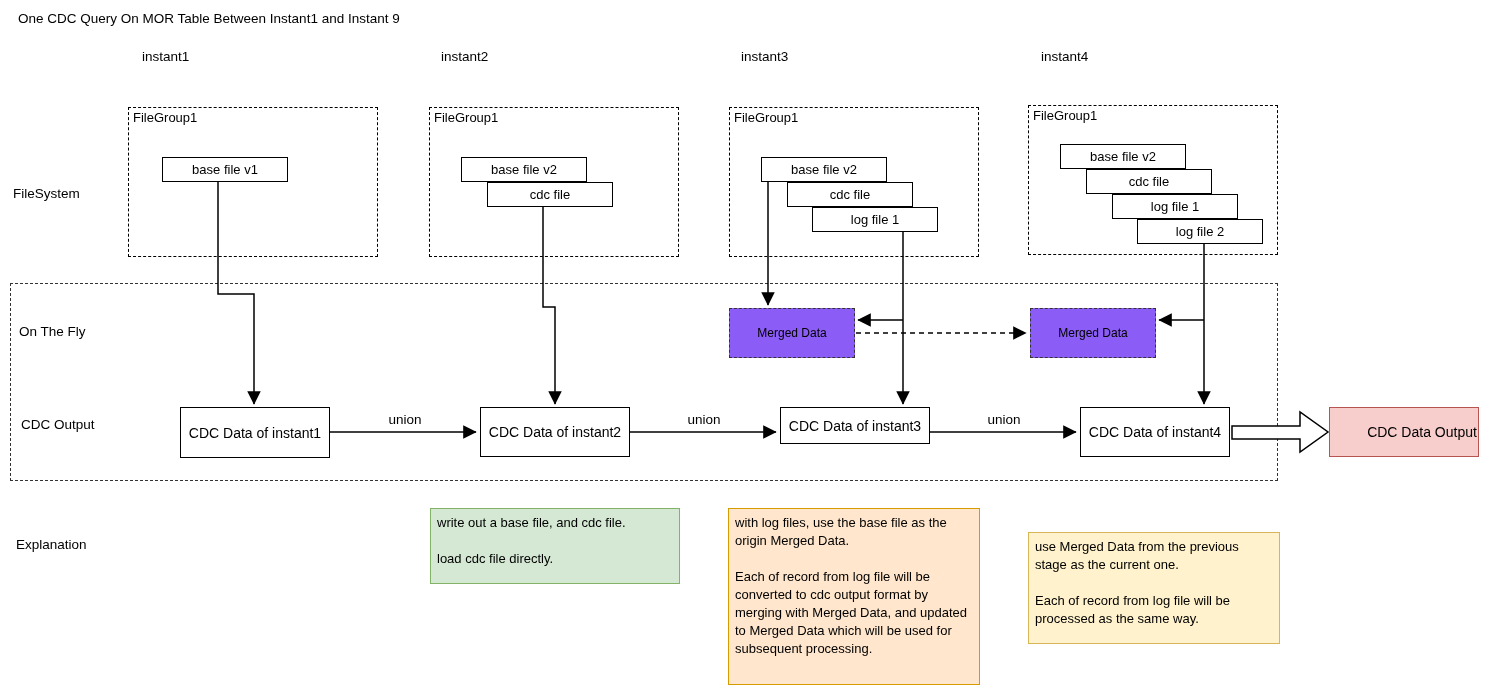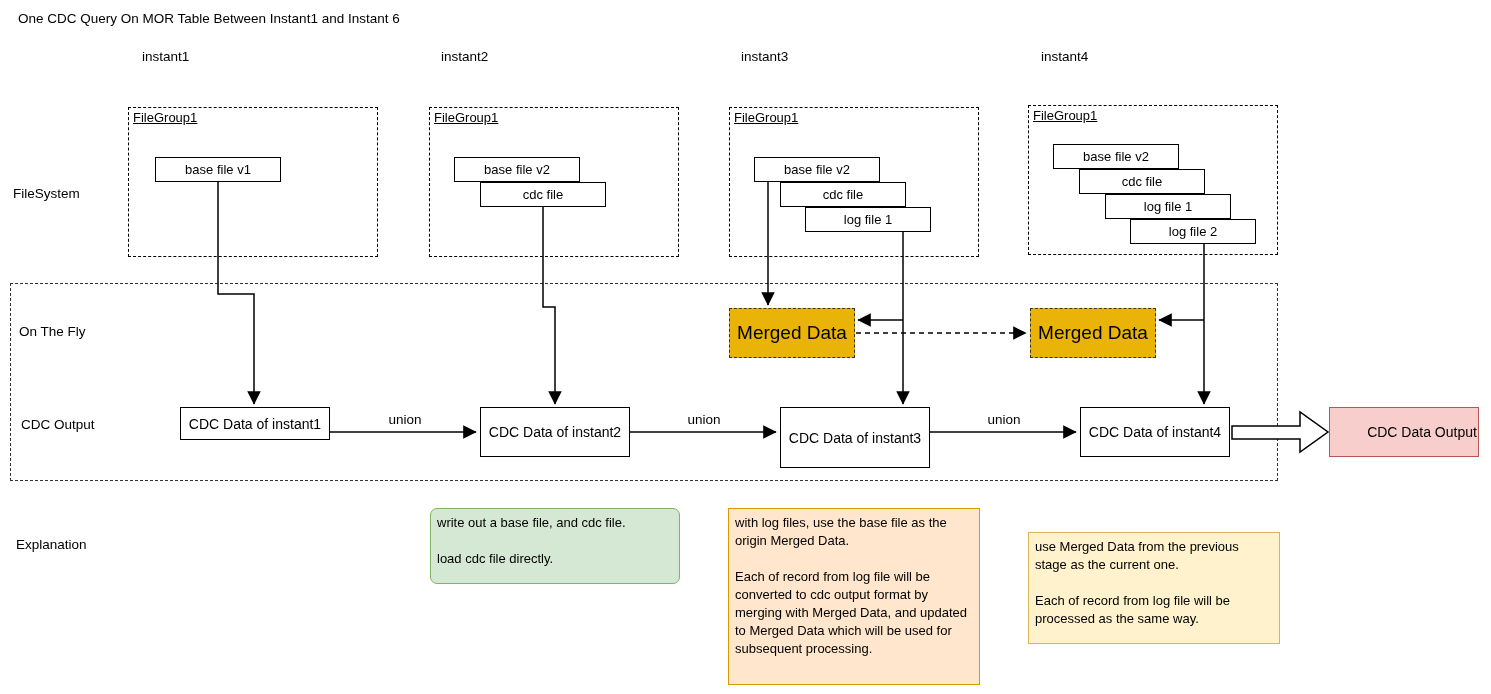--- a/index.html
+++ b/index.html
@@ -5,30 +5,30 @@
   html,body { margin:0; padding:0; background:#ffffff; }
   .canvas {
     position:relative; width:1491px; height:694px; background:#ffffff;
     font-family:"Liberation Sans", sans-serif; color:#000; overflow:hidden;
   }
   .abs { position:absolute; }
   .title { font-size:13.5px; }
   .col-label { font-size:13.5px; }
   .row-label { font-size:13.5px; }
   .fg { border:1.4px dashed #000; box-sizing:border-box; background:transparent; }
-  .fg-label { position:absolute; left:4px; top:2px; font-size:13px;text-decoration:underline; }
+  .fg-label { position:absolute; left:4px; top:2px; font-size:13px; }
   .filebox {
     position:absolute; width:126px; height:25px; background:#fff;
     border:1.5px solid #000; box-sizing:border-box;
-    display:flex; align-items:center; justify-content:center; font-size:13px;
+    display:flex; align-items:center; justify-content:center; font-size:13px;margin-left:7px;
   }
   .bigregion { border:1.4px dashed #333; box-sizing:border-box; }
   .mergedbox {
-    background:#eab308; border:1.5px dashed #333; box-sizing:border-box;
-    display:flex; align-items:center; justify-content:center; font-size:19px;
+    background:#8b5cf6; border:1.5px dashed #333; box-sizing:border-box;
+    display:flex; align-items:center; justify-content:center; font-size:12px;
   }
   .cdcbox {
     background:#fff; border:1.7px solid #000; box-sizing:border-box;
     display:flex; align-items:center; justify-content:center; font-size:14px;
   }
   .outputbox {
     background:#f8cecc; border:1.4px solid #b85450; box-sizing:border-box;
     display:flex; align-items:center; justify-content:center; font-size:14px;
   }
   .union { width:70px; text-align:center; font-size:13.5px; }
@@ -41,21 +41,21 @@
   .expl.orange { background:#ffe6cc; border:1.4px solid #d79b00; }
   .expl.yellow { background:#fff2cc; border:1.4px solid #d6b656; }
   svg.overlay { position:absolute; left:0; top:0; pointer-events:none; z-index:6; }
   .z2 { z-index:2; } .z3 { z-index:3; }
 </style>
 </head>
 <body>
 
 <div class="canvas">
 
-  <div class="abs title z3" style="left:18px; top:11px;">One CDC Query On MOR Table Between Instant1 and Instant 6</div>
+  <div class="abs title z3" style="left:18px; top:11px;">One CDC Query On MOR Table Between Instant1 and Instant 9</div>
 
   <div class="abs col-label z3" style="left:142px; top:49px;">instant1</div>
   <div class="abs col-label z3" style="left:441px; top:49px;">instant2</div>
   <div class="abs col-label z3" style="left:741px; top:49px;">instant3</div>
   <div class="abs col-label z3" style="left:1041px; top:49px;">instant4</div>
 
   <div class="abs row-label z3" style="left:13px; top:186px;">FileSystem</div>
   <div class="abs row-label z3" style="left:19px; top:324px;">On The Fly</div>
   <div class="abs row-label z3" style="left:21px; top:417px;">CDC Output</div>
   <div class="abs row-label z3" style="left:16px; top:537px;">Explanation</div>
@@ -84,32 +84,32 @@
   <div class="filebox z2" style="left:1053px; top:144px;">base file v2</div>
   <div class="filebox z2" style="left:1079px; top:169px;">cdc file</div>
   <div class="filebox z2" style="left:1105px; top:194px;">log file 1</div>
   <div class="filebox z2" style="left:1130px; top:219px;">log file 2</div>
 
   <div class="abs bigregion" style="left:10px; top:283px; width:1268px; height:198px;"></div>
 
   <div class="abs mergedbox z2" style="left:729px; top:308px; width:126px; height:50px;">Merged Data</div>
   <div class="abs mergedbox z2" style="left:1030px; top:308px; width:126px; height:50px;">Merged Data</div>
 
-  <div class="abs cdcbox z2" style="left:180px; top:407px; width:150px; height:33px;">CDC Data of instant1</div>
+  <div class="abs cdcbox z2" style="left:180px; top:407px; width:150px; height:51px;">CDC Data of instant1</div>
   <div class="abs cdcbox z2" style="left:480px; top:407px; width:150px; height:50px;">CDC Data of instant2</div>
-  <div class="abs cdcbox z2" style="left:780px; top:407px; width:150px; height:61px;">CDC Data of instant3</div>
+  <div class="abs cdcbox z2" style="left:780px; top:407px; width:150px; height:37px;">CDC Data of instant3</div>
   <div class="abs cdcbox z2" style="left:1080px; top:407px; width:150px; height:50px;">CDC Data of instant4</div>
 
   <div class="abs union z3" style="left:370px; top:412px;">union</div>
   <div class="abs union z3" style="left:669px; top:412px;">union</div>
   <div class="abs union z3" style="left:969px; top:412px;">union</div>
 
   <div class="abs outputbox z2" style="left:1329px; top:407px; width:150px; height:50px;padding-left:36px;">CDC Data Output</div>
 
-  <div class="abs expl green z2" style="left:430px; top:508px; width:250px; height:76px;border-radius:7px;">write out a base file, and cdc file.
+  <div class="abs expl green z2" style="left:430px; top:508px; width:250px; height:76px;">write out a base file, and cdc file.
 
 load cdc file directly.</div>
   <div class="abs expl orange z2" style="left:728px; top:508px; width:252px; height:177px;">with log files, use the base file as the origin Merged Data.
 
 Each of record from log file will be converted to cdc output format by merging with Merged Data, and updated to Merged Data which will be used for subsequent processing.</div>
   <div class="abs expl yellow z2" style="left:1028px; top:532px; width:252px; height:112px;">use Merged Data from the previous stage as the current one.
 
 Each of record from log file will be processed as the same way.</div>
 
   <svg class="overlay" width="1491" height="694" viewBox="0 0 1491 694">

